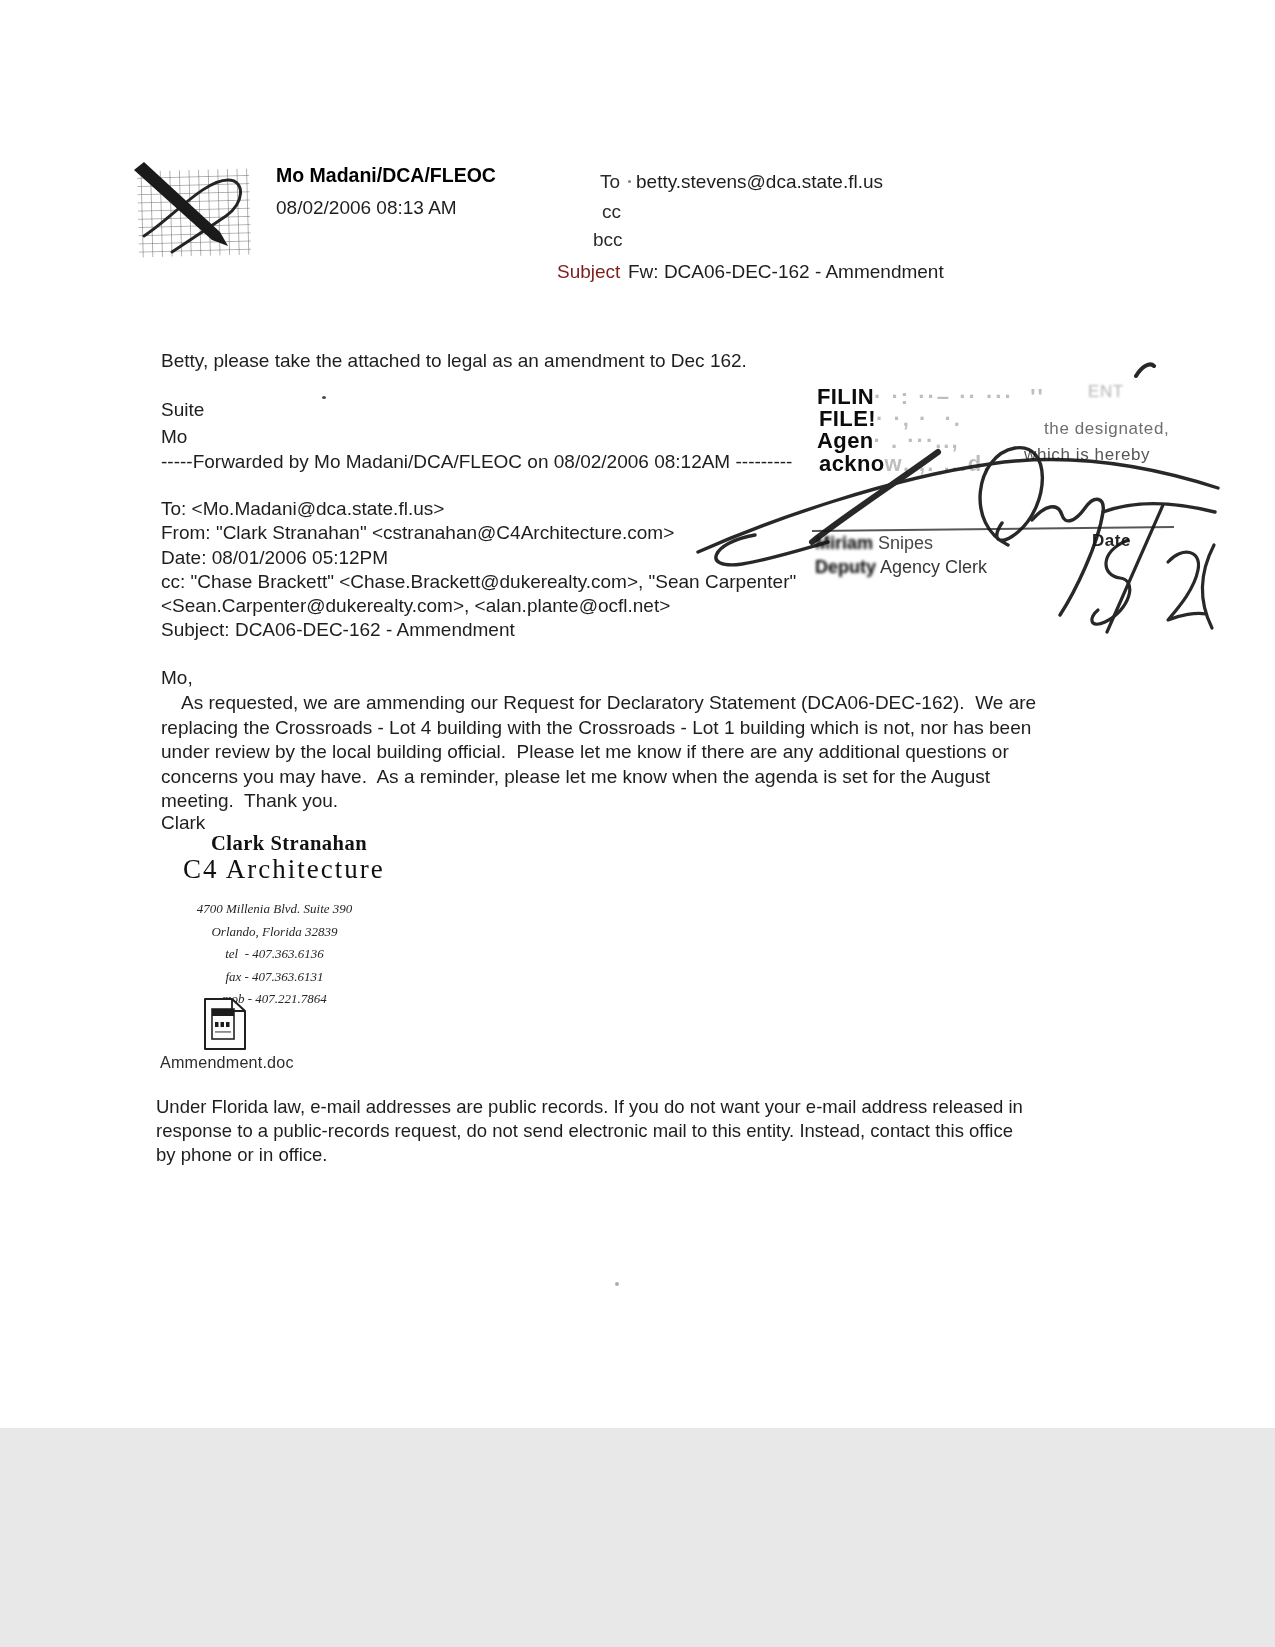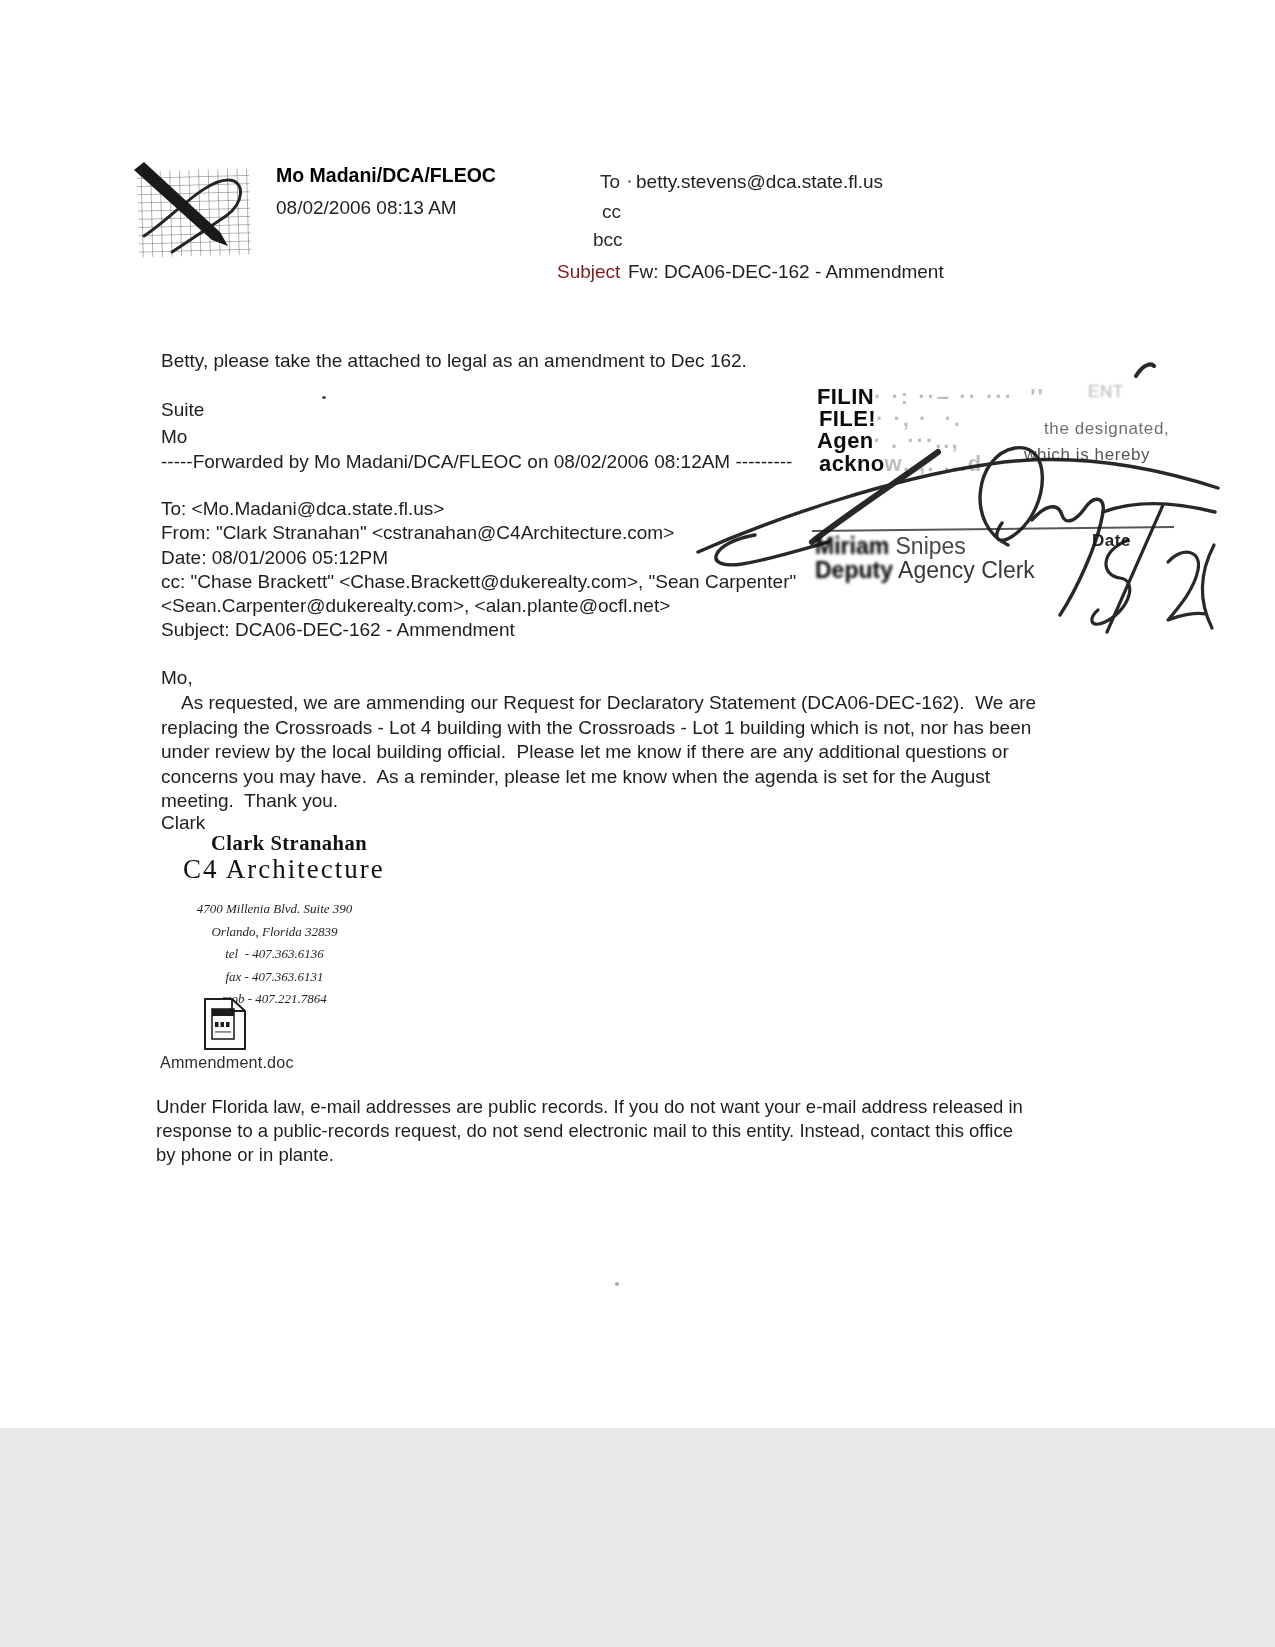--- a/index.html
+++ b/index.html
@@ -21,21 +21,21 @@
   .disc{line-height:24.2px; font-size:18.5px;}
   
   .stamp-row{font-size:22px; font-weight:bold; letter-spacing:.4px; color:#0c0c0c; white-space:pre; filter:blur(.25px);text-align:right;}
   .stamp-noise{font-weight:bold; color:#bdbdbd; filter:blur(.7px); letter-spacing:2px;}
   .stamp-faded{font-size:17px; white-space:pre; letter-spacing:.6px;}
   .f-light{color:#b5b5b5; filter:blur(.8px);}
   .f-mid{color:#6e6e6e; filter:blur(.5px);}
   .f-dark{color:#555; filter:blur(.4px);}
   .blob{font-weight:bold; color:#000; filter:blur(1.6px);}
   .smudge{filter:blur(.7px);}
-  .clerk{font-size:23px; white-space:pre; color:#474747;}
+  .clerk{font-size:18px; white-space:pre; color:#474747;}
   .date-label{font-size:17px; font-weight:600; letter-spacing:.5px; color:#242424; filter:blur(.2px);}
   .rule{background:#3a3a3a; height:2px; opacity:.85;}
   .speck{position:absolute; background:#4a4a4a; border-radius:50%;}
 </style>
 </head>
 <body>
 
 <div class="page">
 
   <svg class="abs" style="left:132px; top:160px;" width="128" height="100" viewBox="0 0 128 100">
@@ -101,21 +101,21 @@
     <rect x="13" y="24" width="3.5" height="5" fill="#1b1b1b"></rect>
     <rect x="18.5" y="24" width="3.5" height="5" fill="#1b1b1b"></rect>
     <rect x="24" y="24" width="3.5" height="5" fill="#1b1b1b"></rect>
     <rect x="13" y="33" width="16" height="1.8" fill="#8a8a8a"></rect>
   </svg>
   <div class="abs attach-label" style="left:160px; top:1053px;">Ammendment.doc</div>
 
   <div class="abs disc lines" style="left:156px; top:1095px;">
     <div class="ln">Under Florida law, e-mail addresses are public records. If you do not want your e-mail address released in</div>
     <div class="ln">response to a public-records request, do not send electronic mail to this entity. Instead, contact this office</div>
-    <div class="ln">by phone or in plante.</div>
+    <div class="ln">by phone or in office.</div>
   </div>
 
   <div class="abs stamp-row" style="left:817px; top:384px;"><span>FILIN</span><span class="stamp-noise">· ·: ··– ·· ···  ''</span></div>
   <div class="abs stamp-row" style="left:819px; top:406px;"><span>FILE!</span><span class="stamp-noise">· ·, ·  ·.</span></div>
   <div class="abs stamp-row" style="left:817px; top:428px;"><span>Agen</span><span class="stamp-noise">· . ···..,</span></div>
   <div class="abs stamp-row" style="left:819px; top:451px;"><span>ackno</span><span class="stamp-noise">w, ,. ...d.</span></div>
 
   <div class="abs stamp-faded f-light" style="left:1088px; top:382px;">ENT</div>
   <div class="abs stamp-faded f-mid" style="left:1044px; top:419px;">the designated,</div>
   <div class="abs stamp-faded f-dark" style="left:1024px; top:445px;">which is hereby</div>

